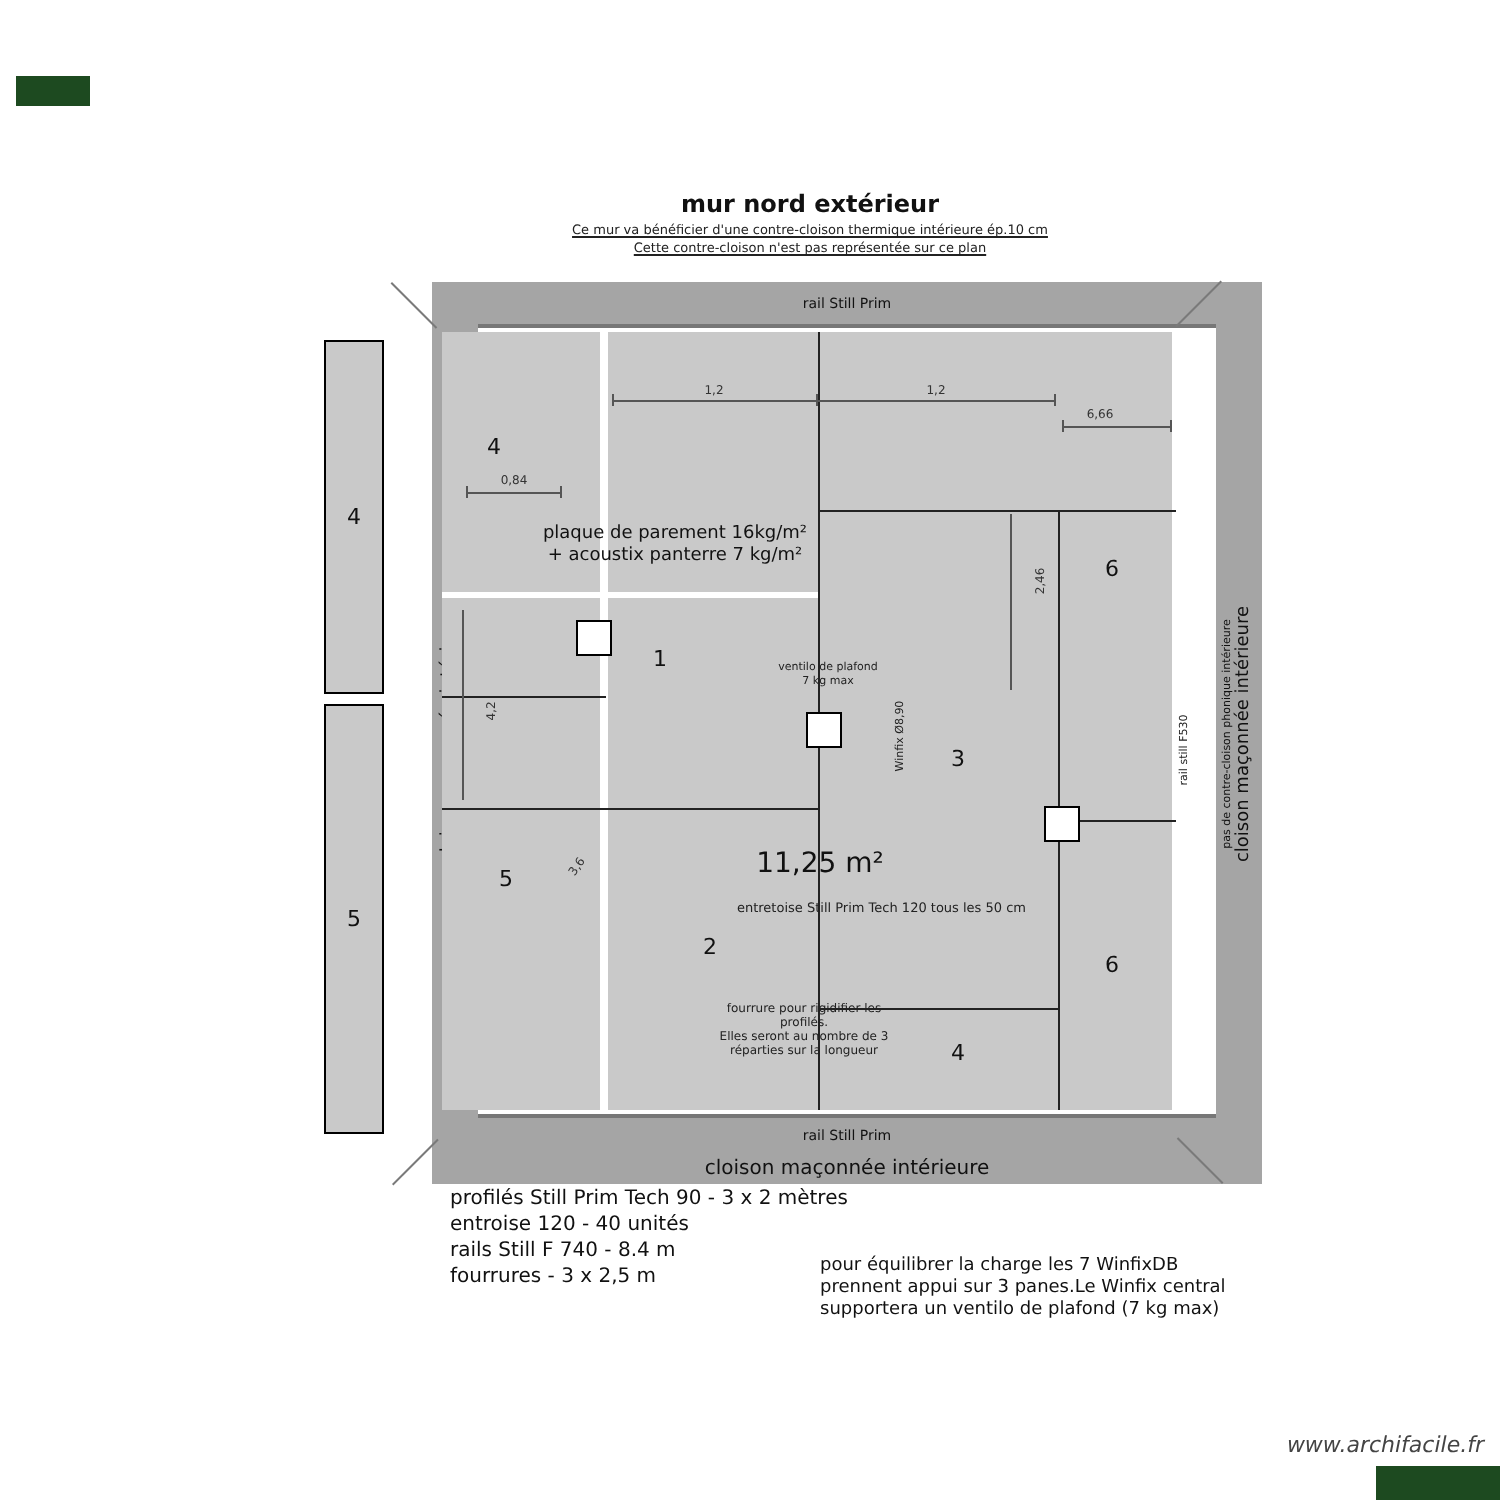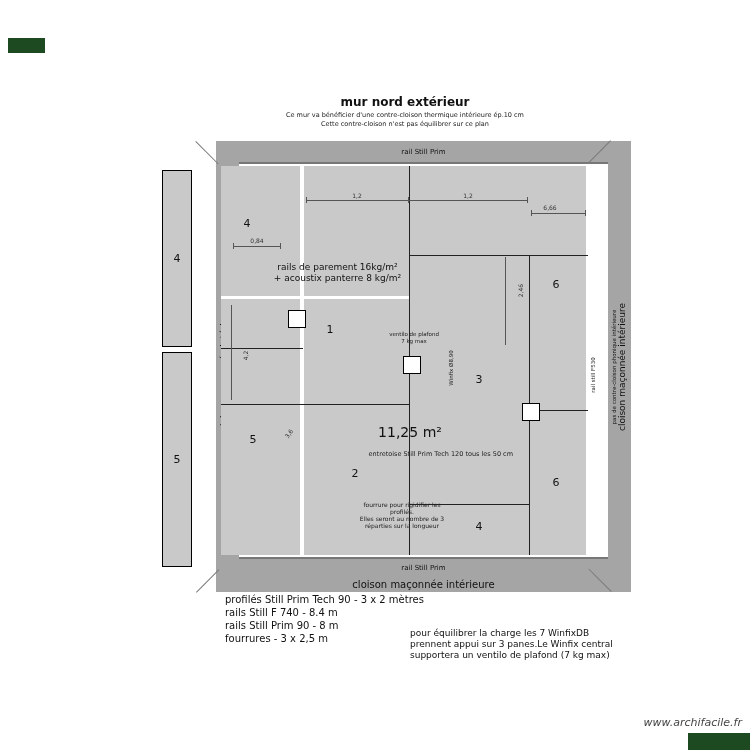--- a/index.html
+++ b/index.html
@@ -22,23 +22,23 @@
   .note-sm{font-size:6px;line-height:7px;text-align:center;color:#222;}
 </style>
 </head>
 <body>
 
 <div class="canvas">
 
   <div class="badge" style="left:8px;top:38px;width:37px;height:15px;"></div>
 
   <div class="abs" style="left:250px;top:95px;width:310px;text-align:center;font-size:12px;font-weight:bold;">mur nord extérieur</div>
-  <div class="abs" style="left:170px;top:111px;width:470px;text-align:center;font-size:6.5px;line-height:9px;color:#222;">
+  <div class="abs" style="left:170px;top:111px;width:470px;text-align:center;font-size:6.5px;line-height:9px;color:#222;text-decoration:underline;">
     <div>Ce mur va bénéficier d'une contre-cloison thermique intérieure ép.10 cm</div>
-    <div>Cette contre-cloison n'est pas équilibrer sur ce plan</div>
+    <div>Cette contre-cloison n'est pas représentée sur ce plan</div>
   </div>
 
   <div class="panel ctr" style="left:142px;top:170px;width:28px;height:175px;border:1px solid #000;font-size:11px;">
     <span>4</span>
   </div>
   <div class="panel ctr" style="left:142px;top:352px;width:28px;height:213px;border:1px solid #000;font-size:11px;">
     <span>5</span>
   </div>
 
   <div class="wall ctr" style="left:196px;top:141px;width:415px;height:23px;font-size:7px;border-bottom:2px solid #777;box-sizing:border-box;">
@@ -113,22 +113,22 @@
   <div class="zone" style="left:471px;top:373px;">3</div>
   <div class="zone" style="left:548px;top:278px;">6</div>
   <div class="zone" style="left:548px;top:476px;">6</div>
   <div class="zone" style="left:471px;top:520px;">4</div>
 
   <div class="winfix" style="left:288px;top:310px;"></div>
   <div class="winfix" style="left:403px;top:356px;"></div>
   <div class="winfix" style="left:522px;top:403px;"></div>
 
   <div class="abs" style="left:240px;top:262px;width:195px;text-align:center;font-size:9px;line-height:11px;">
-    <div>rails de parement 16kg/m²</div>
-    <div>+ acoustix panterre 8 kg/m²</div>
+    <div>plaque de parement 16kg/m²</div>
+    <div>+ acoustix panterre 7 kg/m²</div>
   </div>
   <div class="abs note-sm" style="left:383px;top:331px;width:62px;font-size:5.5px;line-height:6.5px;">
     <div>ventilo de plafond</div>
     <div>7 kg max</div>
   </div>
   <div class="abs ctr" style="left:424px;top:338px;width:14px;height:60px;">
     <span class="rot" style="font-size:5.5px;color:#222;">Winfix Ø8,90</span>
   </div>
   <div class="abs" style="left:355px;top:424px;width:110px;text-align:center;font-size:14px;">11,25 m²</div>
   <div class="abs" style="left:368px;top:450px;width:145px;text-align:right;font-size:6.5px;color:#222;">entretoise Still Prim Tech 120 tous les 50 cm</div>
@@ -136,22 +136,22 @@
     <div>fourrure pour rigidifier les profilés.</div>
     <div>Elles seront au nombre de 3</div>
     <div>réparties sur la longueur</div>
   </div>
   <div class="abs ctr" style="left:566px;top:342px;width:14px;height:65px;">
     <span class="rot" style="font-size:5.5px;color:#222;">rail still F530</span>
   </div>
 
   <div class="abs" style="left:225px;top:593px;font-size:10px;line-height:13px;">
     <div>profilés Still Prim Tech 90 - 3 x 2 mètres</div>
+    <div>entroise 120 - 40 unités</div>
     <div>rails Still F 740 - 8.4 m</div>
-    <div>rails Still Prim 90 - 8 m</div>
     <div>fourrures - 3 x 2,5 m</div>
   </div>
 
   <div class="abs" style="left:410px;top:628px;font-size:9px;line-height:11px;">
     <div>pour équilibrer la charge les 7 WinfixDB</div>
     <div>prennent appui sur 3 panes.Le Winfix central</div>
     <div>supportera un ventilo de plafond (7 kg max)</div>
   </div>
 
   <div class="abs" style="right:8px;top:716px;font-size:11px;color:#444;font-style:italic;">www.archifacile.fr</div>

